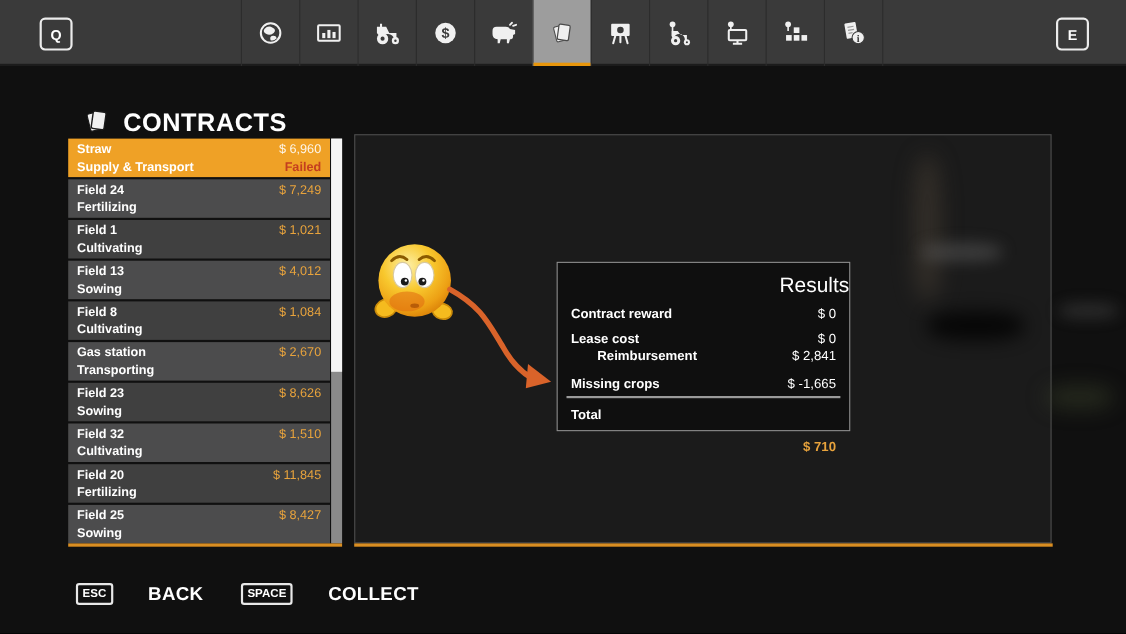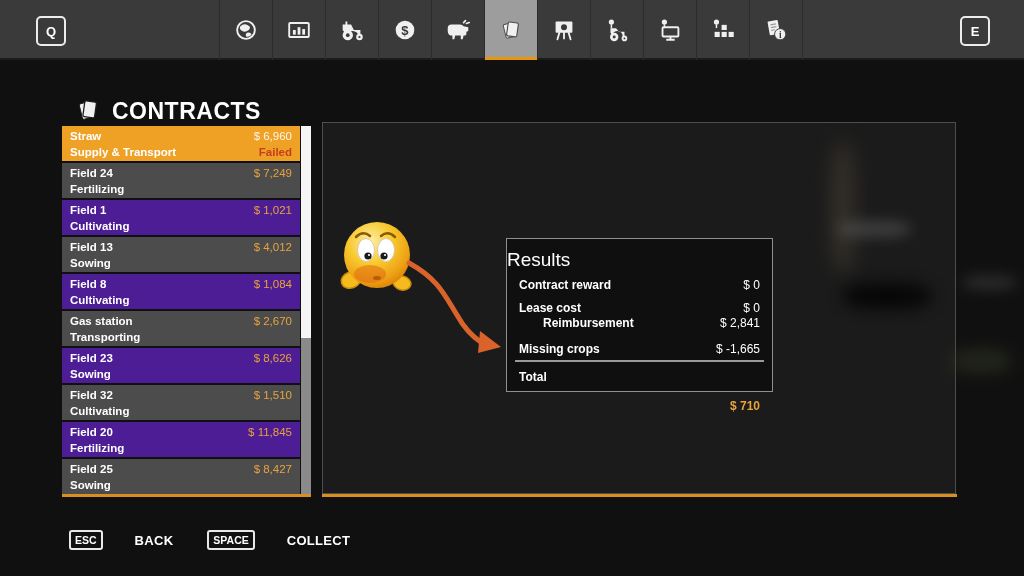--- a/index.html
+++ b/index.html
@@ -18,21 +18,21 @@
   .tab svg{display:block;}
 
   
   .hdr-icon{position:absolute;left:72px;top:94px;}
   .page-title{position:absolute;left:112px;top:98px;color:#fff;font-size:23px;font-weight:bold;letter-spacing:0.5px;}
 
   
   .list{position:absolute;left:62px;top:126px;width:238px;}
   .row{position:relative;height:35px;margin-bottom:2px;padding-left:44px;}
   .row.alt-a{background:#4c4c4d;}
-  .row.alt-b{background:#4c1d95;}
+  .row.alt-b{background:#404040;}
   .row.selected{background:#EFA126;}
   .r-name{position:absolute;left:8px;top:4px;font-size:11.5px;font-weight:600;color:#fff;}
   .r-reward{position:absolute;right:8px;top:4px;font-size:11.5px;font-weight:normal;color:#E8A33C;}
   .row.selected .r-reward{color:#fdf6ea;}
   .r-type{position:absolute;left:8px;bottom:3px;font-size:11.5px;font-weight:bold;color:#fff;}
   .r-status{position:absolute;right:8px;bottom:3px;font-size:11.5px;font-weight:bold;color:#C43E1F;}
   .scrollbar{position:absolute;left:301px;top:126px;width:10px;height:368px;background:#8a8a8a;}
   .scroll-thumb{position:absolute;left:0;top:0;width:10px;height:212px;background:#f5f5f5;}
   .list-underline{position:absolute;left:62px;top:494px;width:249px;height:3px;background:#D98E22;}
 
@@ -41,33 +41,33 @@
   .main-underline{position:absolute;left:322px;top:494px;width:635px;height:3px;background:#D98E22;}
   .blur{position:absolute;border-radius:40%;}
   .b1{left:508px;top:18px;width:24px;height:132px;background:#4a4136;filter:blur(10px);opacity:.55;}
   .b2{left:514px;top:98px;width:74px;height:16px;background:#626262;filter:blur(7px);opacity:.5;}
   .b3{left:520px;top:160px;width:88px;height:26px;background:#000;filter:blur(8px);opacity:.75;}
   .b4{left:962px;top:276px;width:55px;height:13px;background:#5a5a5a;filter:blur(7px);opacity:.4;}
   .b5{left:950px;top:350px;width:62px;height:22px;background:#39402a;filter:blur(9px);opacity:.5;}
 
   
   .results{position:absolute;left:183px;top:115px;width:267px;height:154px;background:rgba(14,14,14,.92);border:1px solid #8f8f8f;box-sizing:border-box;}
-  .res-title{position:absolute;left:0;top:10px;width:100%;text-align:left;color:#fff;font-size:19px;}
+  .res-title{position:absolute;left:0;top:10px;width:100%;text-align:right;color:#fff;font-size:19px;}
   .res-row{position:absolute;left:12px;right:12px;height:15px;}
   .res-row .lbl{position:absolute;left:0;color:#fff;font-size:12px;font-weight:bold;}
   .res-row .val{position:absolute;right:0;color:#fff;font-size:12px;}
   .res-r0{top:39px;}.res-r1{top:62px;}.res-r2{top:77px;margin-left:24px;}.res-r3{top:103px;}
   .res-divider{position:absolute;left:8px;right:8px;top:121px;height:2px;background:#9a9a9a;}
   .res-total{top:131px;}
   .res-total .val{color:#E8A33C;font-weight:bold;margin-top:29px;}
 
   
   .footer{position:absolute;left:69px;top:530px;display:flex;align-items:center;gap:8px;}
   .fkey{border:2px solid #e8e8e8;border-radius:3px;color:#fff;font-size:10.5px;font-weight:bold;padding:2px 4px;line-height:12px;}
-  .flabel{color:#fff;font-size:13px;font-weight:bold;letter-spacing:.3px;padding-left:24px;}
+  .flabel{color:#fff;font-size:17px;font-weight:bold;letter-spacing:.3px;padding-left:24px;}
   .fgap{width:18px;}
 
   
   .sticker{position:absolute;left:336px;top:216px;}
 </style>
 </head>
 <body>
 
 <div id="screen">
 

